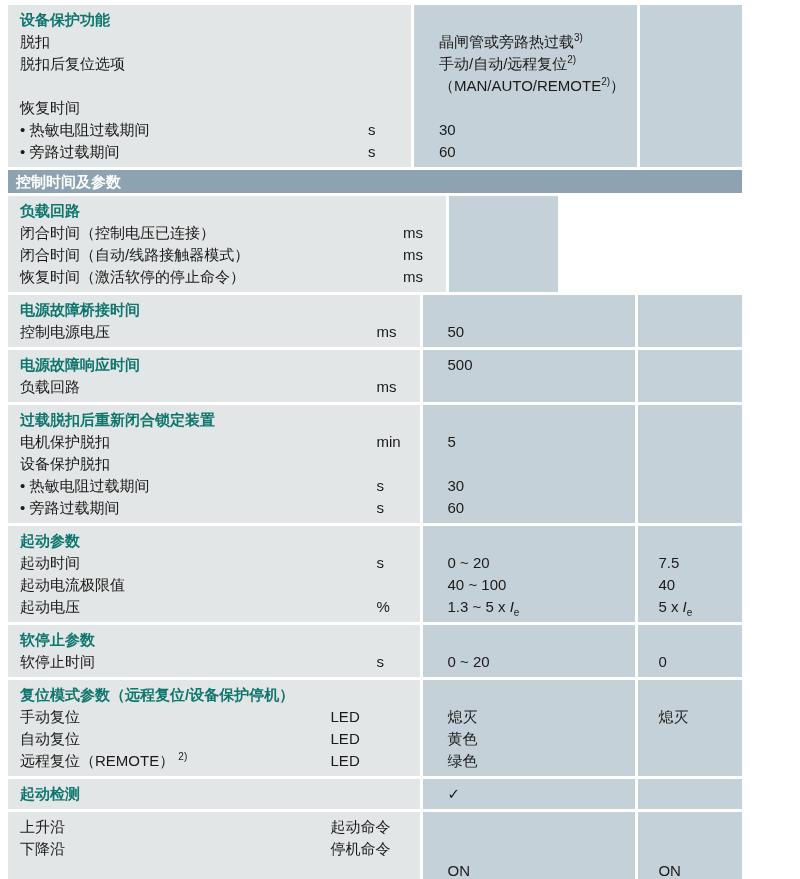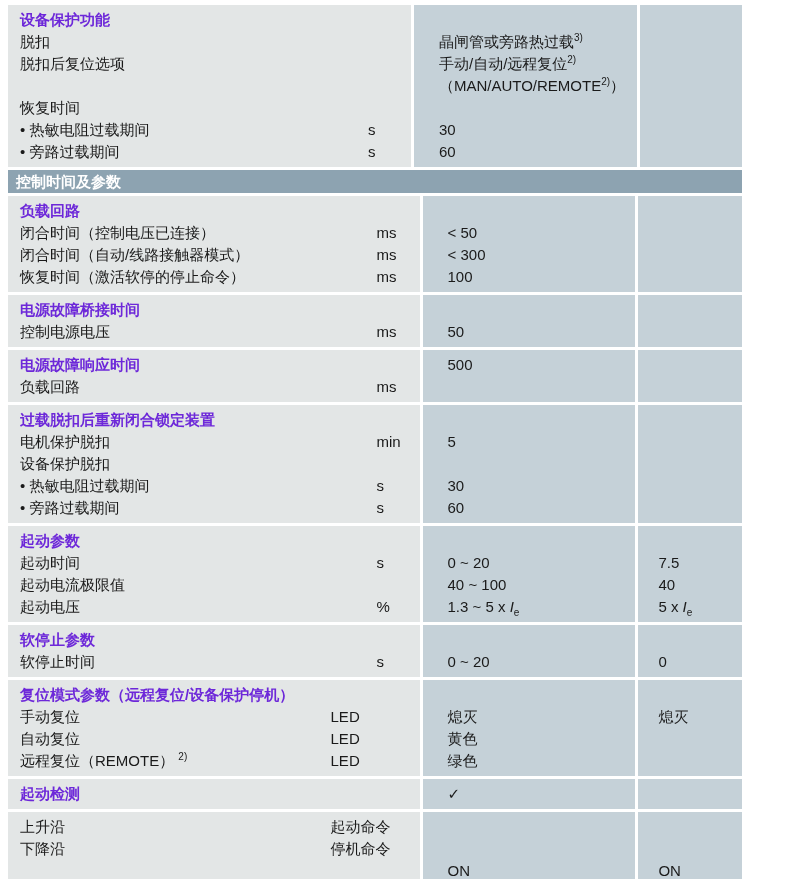--- a/index.html
+++ b/index.html
@@ -22,21 +22,21 @@
   .col1{width:438px;background:var(--label-bg);padding:4px 0;box-sizing:border-box;}
   .col3{width:201px;background:var(--value-bg);border-left:3px solid var(--divider);padding:4px 12px;box-sizing:content-box;}
   .col4{width:89px;background:var(--value-bg);border-left:3px solid var(--divider);padding:4px 10px;box-sizing:content-box;}
   .line{height:22px;line-height:22px;white-space:nowrap;overflow:visible;}
   .col1 .line{display:flex;}
   .lbl{flex:1;padding-left:12px;overflow:visible;white-space:nowrap;}
   .unit{width:91px;padding-left:2px;box-sizing:border-box;flex:none;}
   .unit.u-ind{padding-left:48px;}
   .col3 .line{padding-left:13px;}
   .col4 .line{padding-left:10px;}
-  .b{font-weight:bold;color:#6d28d9;}
+  .b{font-weight:bold;color:#0f766e;}
   .sec-header{
     height:23px;line-height:23px;background:var(--header-bg);
     color:var(--header-text);font-weight:bold;padding-left:8px;
     margin-bottom:3px;
   }
   sup{font-size:10px;line-height:0;vertical-align:super;}
   sub{font-size:10px;line-height:0;vertical-align:sub;}
   i{font-style:italic;}
 </style>
 </head>
@@ -106,26 +106,20 @@
         </div>
         <div class="line">
           <span class="lbl">闭合时间（自动/线路接触器模式）</span>
           <span class="unit u-ind">ms</span>
         </div>
         <div class="line">
           <span class="lbl">恢复时间（激活软停的停止命令）</span>
           <span class="unit u-ind">ms</span>
         </div>
       </div>
-      <div class="col3">
-        <div class="line"></div>
-        <div class="line">&lt; 50</div>
-        <div class="line">&lt; 300</div>
-        <div class="line">100</div>
-      </div>
       <div class="col4">
         <div class="line"></div>
         <div class="line"></div>
         <div class="line"></div>
         <div class="line"></div>
       </div>
     </div>
     <div class="group">
       <div class="col1">
         <div class="line">

